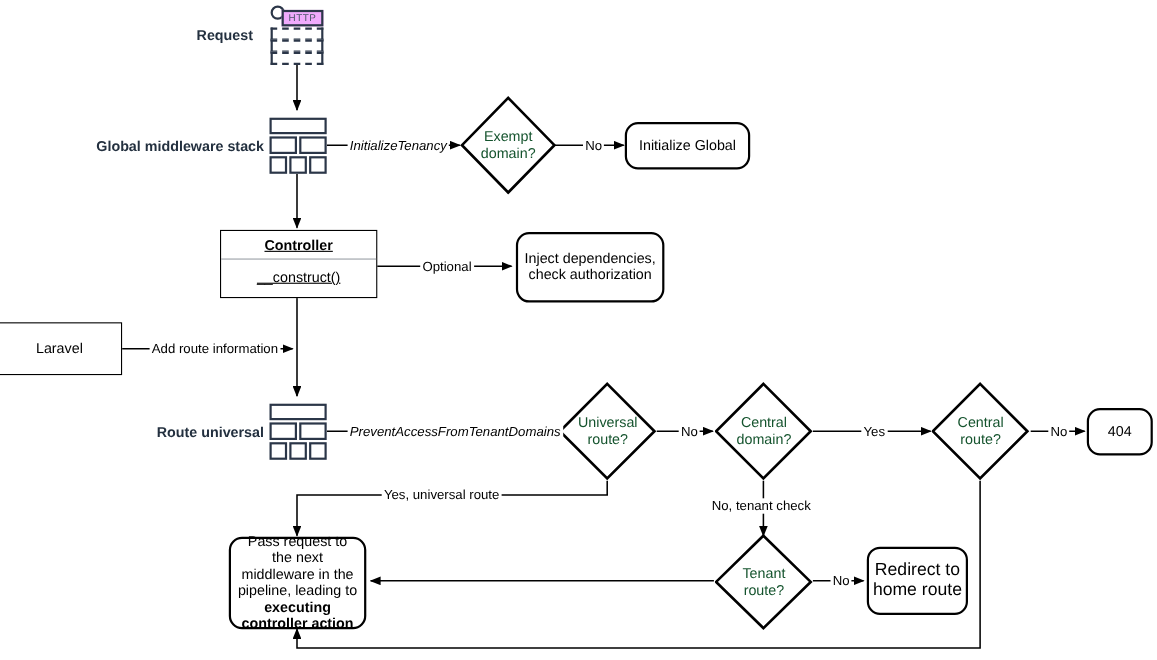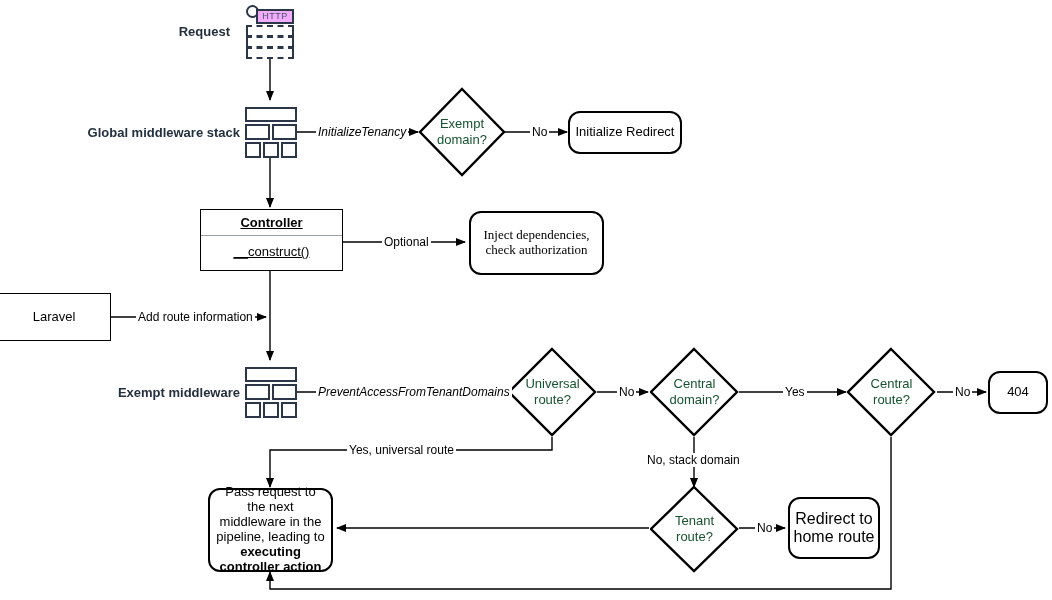--- a/index.html
+++ b/index.html
@@ -232,40 +232,40 @@
     </svg>
     <div class="diamond-label">
       <span>
         <span>Exempt</span><br>
         <span>domain?</span>
       </span>
     </div>
   </div>
 
   <div class="node rect-round" style="left:568px; top:111px; width:114px; height:43px; font-size:13px;">
-    <span>Initialize Redirect</span>
+    <span>Initialize Global</span>
   </div>
 
   <div class="umlbox" style="position:absolute; left:200px; top:209px; width:141px; height:60px;text-decoration:underline;">
     <div class="uml-header">Controller</div>
     <div class="uml-body">__construct()</div>
   </div>
 
-  <div class="node rect-round" style="left:469px; top:211px; width:135px; height:64px; font-size:13px;font-family:Liberation Serif, serif;">
+  <div class="node rect-round" style="left:469px; top:211px; width:135px; height:64px; font-size:13px;">
     <span>
       <span>Inject dependencies,</span><br>
       <span>check authorization</span>
     </span>
   </div>
 
   <div class="node rect-sharp" style="left:-3px; top:293px; width:114px; height:48px; font-size:13px;">
     <span>Laravel</span>
   </div>
 
-  <div class="sidelabel" style="left:100px; top:385px; width:140px;">Exempt middleware</div>
+  <div class="sidelabel" style="left:100px; top:385px; width:140px;">Route universal</div>
   <div class="mw-icon" style="left:245px; top:367px; width:52px; height:51px;">
     <div style="left:0px; top:0px; width:52px; height:15px;"></div>
     <div style="left:0px; top:17px; width:25px; height:16px;"></div>
     <div style="left:27px; top:17px; width:25px; height:16px;"></div>
     <div style="left:0px; top:35px; width:16px; height:16px;"></div>
     <div style="left:18px; top:35px; width:16px; height:16px;"></div>
     <div style="left:36px; top:35px; width:16px; height:16px;"></div>
   </div>
 
   <div class="diamond-wrap" style="left:508px; top:347px; width:89px; height:90px;">
@@ -335,16 +335,16 @@
 
   <div class="edge-label italic" style="left:316px; top:125px;">InitializeTenancy</div>
   <div class="edge-label" style="left:530px; top:125px;">No</div>
   <div class="edge-label" style="left:382px; top:235px;">Optional</div>
   <div class="edge-label" style="left:136px; top:310px;">Add route information</div>
   <div class="edge-label italic" style="left:316px; top:385px;">PreventAccessFromTenantDomains</div>
   <div class="edge-label" style="left:617px; top:385px;">No</div>
   <div class="edge-label" style="left:783px; top:385px;">Yes</div>
   <div class="edge-label" style="left:953px; top:385px;">No</div>
   <div class="edge-label" style="left:347px; top:443px;">Yes, universal route</div>
-  <div class="edge-label" style="left:645px; top:453px;">No, stack domain</div>
+  <div class="edge-label" style="left:645px; top:453px;">No, tenant check</div>
   <div class="edge-label" style="left:755px; top:521px;">No</div>
 
 </div>
 
 </body></html>

